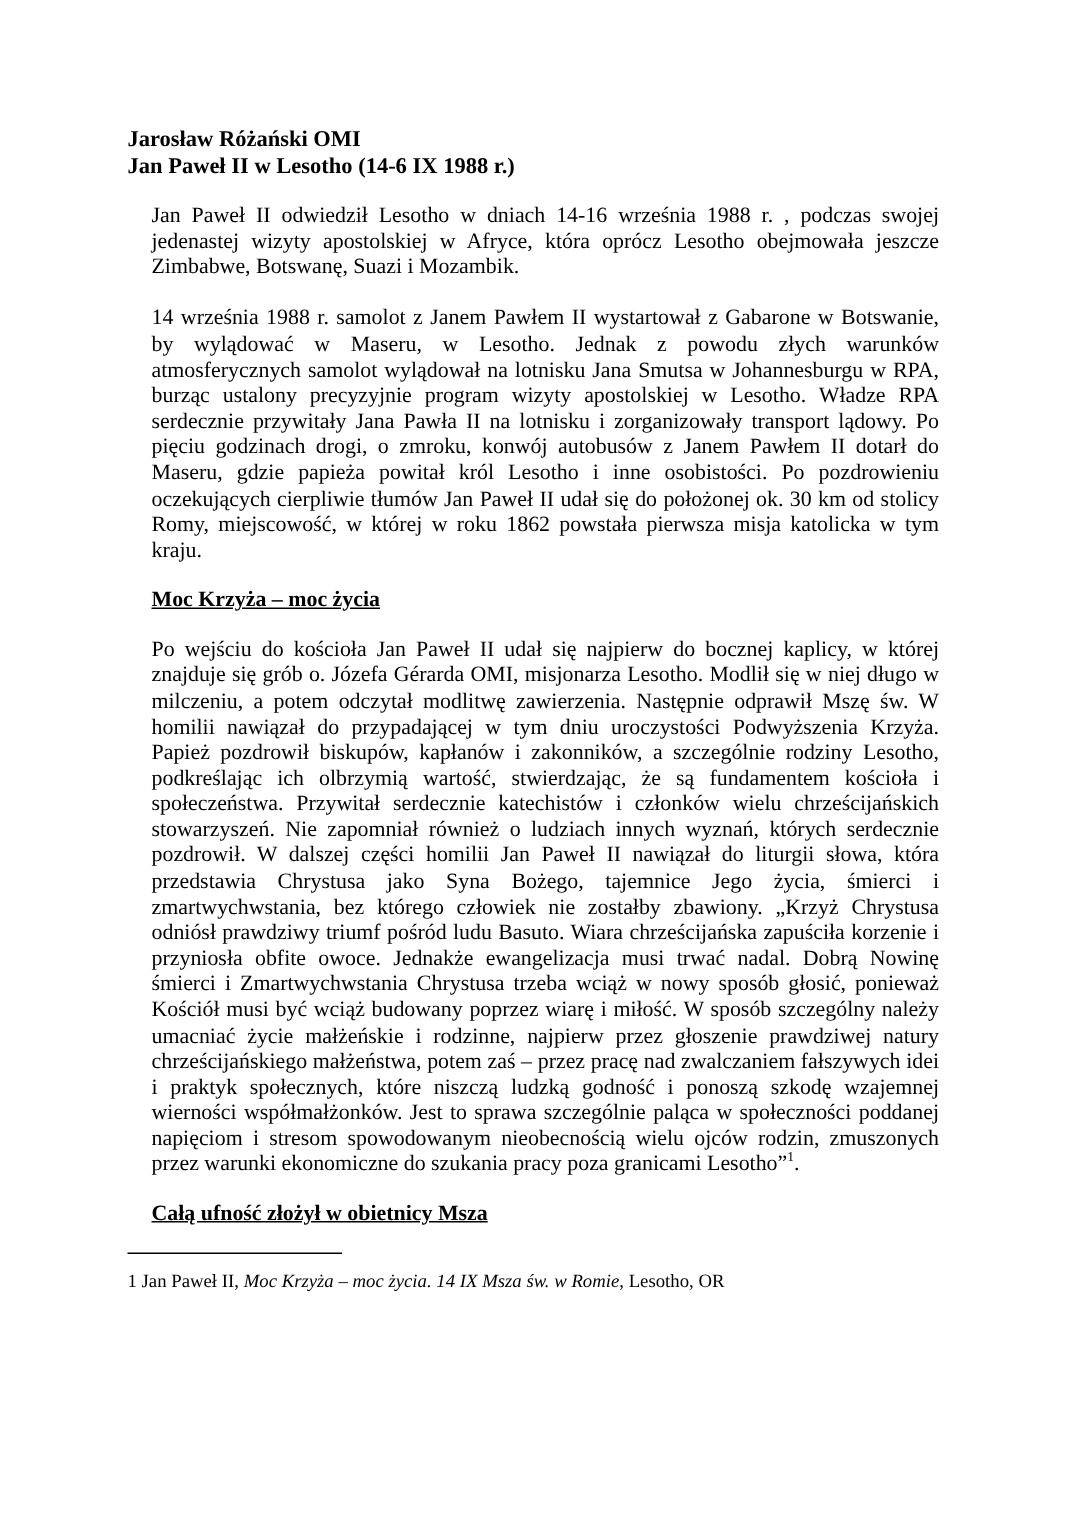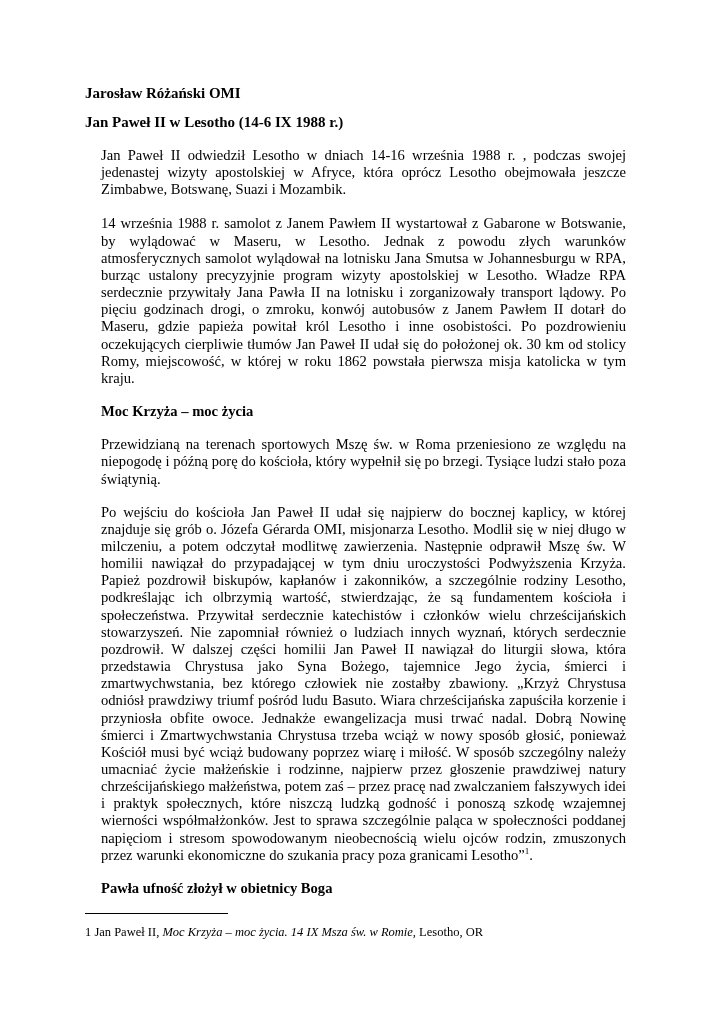--- a/index.html
+++ b/index.html
@@ -22,35 +22,35 @@
   .doc-title {
     font-weight: bold;
     font-size: 18.5px;
     line-height: 22px;
     margin-top: 44px;
   }
   .doc-subtitle {
     font-weight: bold;
     font-size: 15px;
     line-height: 18px;
-    margin-top: 11px;
   }
   .body-text p {
     font-size: 14.6px;
     line-height: 17.15px;
     text-align: justify;
     margin: 16px;
   }
   .para-intro-1 { margin-top: 33px; }
   .para-gap { margin-top: 17px !important; }
   .section-heading {
     font-weight: bold;
     font-size: 14.6px;
     line-height: 17.15px;
     margin: 17px 0 0 0;
+    text-decoration: underline;
   }
   sup.footnote-ref {
     font-size: 9px;
     line-height: 0;
     vertical-align: super;
   }
   .footnote-sep {
     width: 143px;
     height: 0;
     border: none;
@@ -75,25 +75,24 @@
   <div class="doc-subtitle">Jan Paweł II w Lesotho (14-6 IX 1988 r.)</div>
 
   <div class="body-text">
 
     <p class="para-intro-1">Jan Paweł II odwiedził Lesotho w dniach 14-16 września 1988 r. , podczas swojej jedenastej wizyty apostolskiej w Afryce, która oprócz Lesotho obejmowała jeszcze Zimbabwe, Botswanę, Suazi i Mozambik.</p>
 
     <p class="para-gap">14 września 1988 r. samolot z Janem Pawłem II wystartował z Gabarone w Botswanie, by wylądować w Maseru, w Lesotho. Jednak z powodu złych warunków atmosferycznych samolot wylądował na lotnisku Jana Smutsa w Johannesburgu w RPA, burząc ustalony precyzyjnie program wizyty apostolskiej w Lesotho. Władze RPA serdecznie przywitały Jana Pawła II na lotnisku i zorganizowały transport lądowy. Po pięciu godzinach drogi, o zmroku, konwój autobusów z Janem Pawłem II dotarł do Maseru, gdzie papieża powitał król Lesotho i inne osobistości. Po pozdrowieniu oczekujących cierpliwie tłumów Jan Paweł II udał się do położonej ok. 30 km od stolicy Romy, miejscowość, w której w roku 1862 powstała pierwsza misja katolicka w tym kraju.</p>
 
     <p class="section-heading">Moc Krzyża – moc życia</p>
 
-    <p>Przewidzianą na terenach sportowych Mszę św. w Roma przeniesiono ze względu na niepogodę i późną porę do kościoła, który wypełnił się po brzegi. Tysiące ludzi stało poza świątynią.</p>
 
     <p><span>Po wejściu do kościoła Jan Paweł II udał się najpierw do bocznej kaplicy, w której znajduje się grób o. Józefa Gérarda OMI, misjonarza Lesotho. Modlił się w niej długo w milczeniu, a potem odczytał modlitwę zawierzenia. Następnie odprawił Mszę św. W homilii nawiązał do przypadającej w tym dniu uroczystości Podwyższenia Krzyża. Papież pozdrowił biskupów, kapłanów i zakonników, a szczególnie rodziny Lesotho, podkreślając ich olbrzymią wartość, stwierdzając, że są fundamentem kościoła i społeczeństwa. Przywitał serdecznie katechistów i członków wielu chrześcijańskich stowarzyszeń. Nie zapomniał również o ludziach innych wyznań, których serdecznie pozdrowił. W dalszej części homilii Jan Paweł II nawiązał do liturgii słowa, która przedstawia Chrystusa jako Syna Bożego, tajemnice Jego życia, śmierci i zmartwychwstania, bez którego człowiek nie zostałby zbawiony. „Krzyż Chrystusa odniósł prawdziwy triumf pośród ludu Basuto. Wiara chrześcijańska zapuściła korzenie i przyniosła obfite owoce. Jednakże ewangelizacja musi trwać nadal. Dobrą Nowinę śmierci i Zmartwychwstania Chrystusa trzeba wciąż w nowy sposób głosić, ponieważ Kościół musi być wciąż budowany poprzez wiarę i miłość. W sposób szczególny należy umacniać życie małżeńskie i rodzinne, najpierw przez głoszenie prawdziwej natury chrześcijańskiego małżeństwa, potem zaś – przez pracę nad zwalczaniem fałszywych idei i praktyk społecznych, które niszczą ludzką godność i ponoszą szkodę wzajemnej wierności współmałżonków. Jest to sprawa szczególnie paląca w społeczności poddanej napięciom i stresom spowodowanym nieobecnością wielu ojców rodzin, zmuszonych przez warunki ekonomiczne do szukania pracy poza granicami Lesotho”</span><sup class="footnote-ref">1</sup><span>.</span></p>
 
-    <p class="section-heading">Pawła ufność złożył w obietnicy Boga</p>
+    <p class="section-heading">Całą ufność złożył w obietnicy Msza</p>
 
 
   </div>
 
   <hr class="footnote-sep">
 
   <div class="footnote"><span>1 Jan Paweł II, </span><span class="italic">Moc Krzyża – moc życia. 14 IX Msza św. w Romie</span><span>, Lesotho, OR</span></div>
 
 </div>
 

